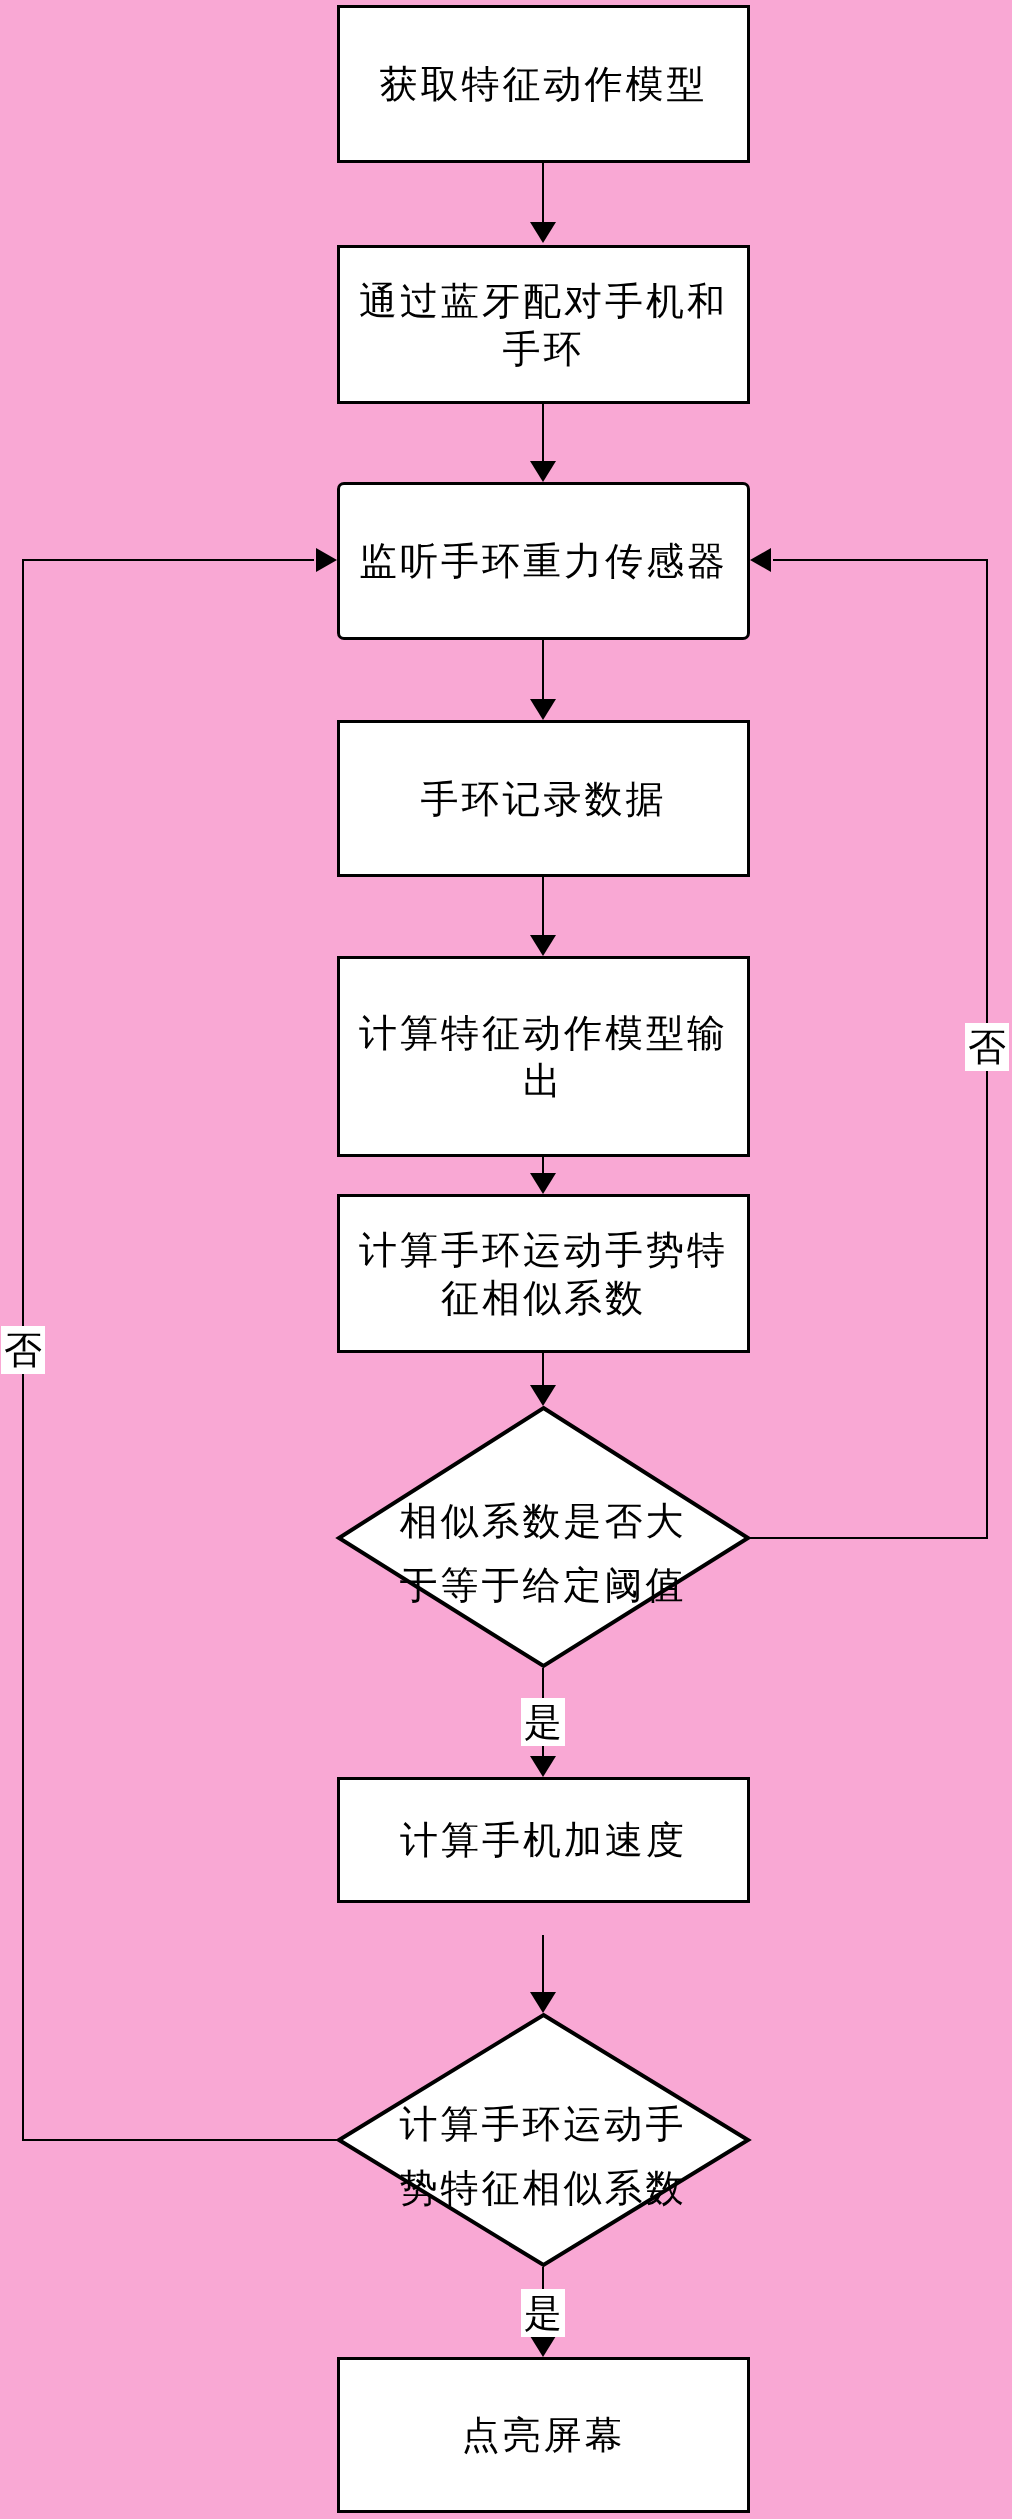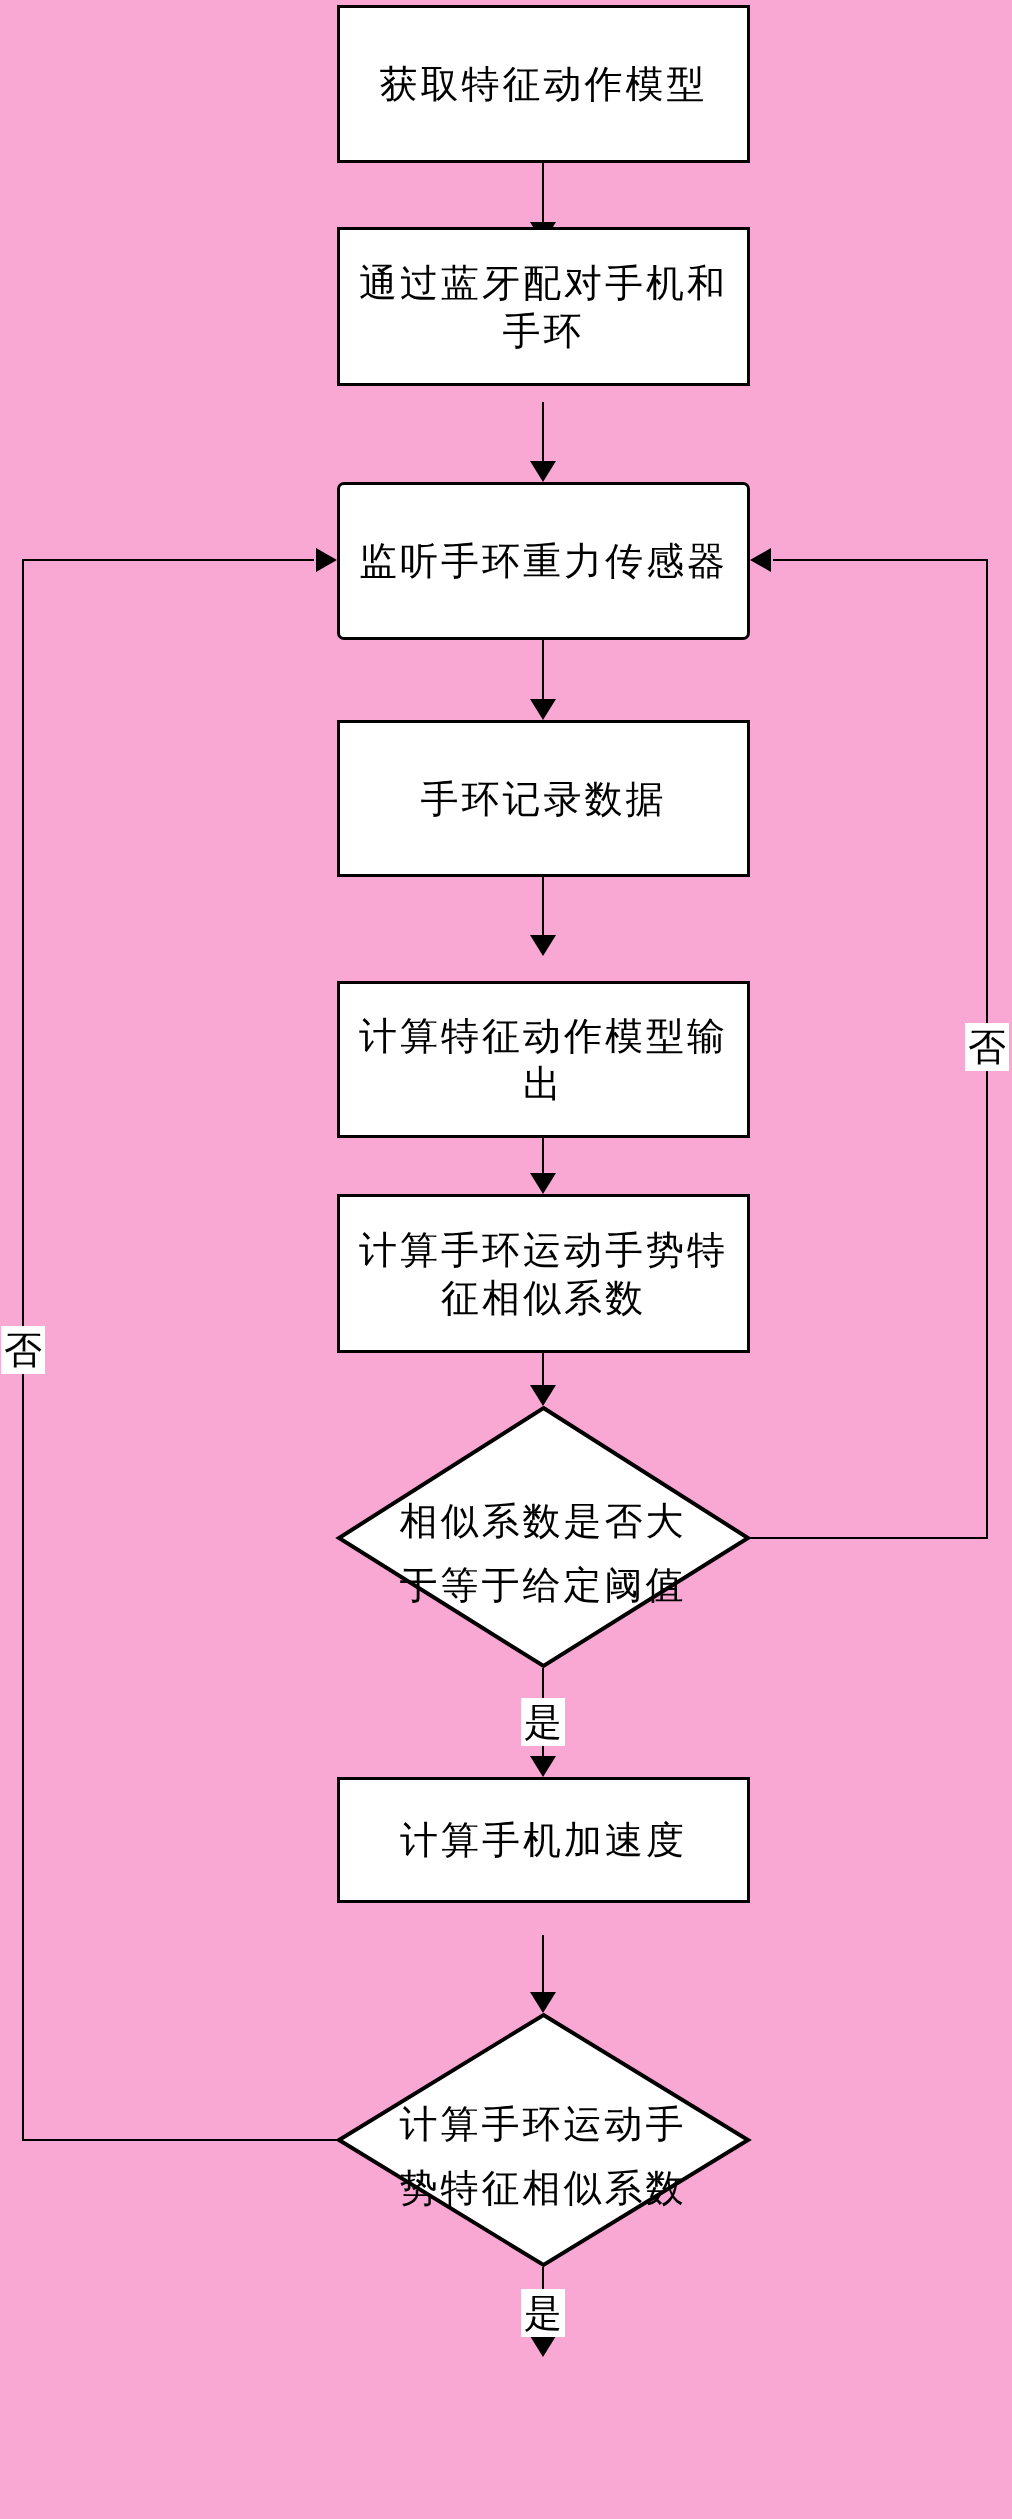--- a/index.html
+++ b/index.html
@@ -125,44 +125,47 @@
     </g>
 
     <polygon class="diamond" points="543.5,1408 748,1538 543.5,1666 339,1538"></polygon>
     <polygon class="diamond" points="543.5,2015 748,2140 543.5,2265 339,2140"></polygon>
   </svg>
 
   <div class="pbox" style="top:5px;height:158px;">
     <span>获取特征动作模型</span>
   </div>
 
-  <div class="pbox" style="top:227px;height:159px;">
+  <div class="pbox" style="top:245px;height:159px;">
     <span>通过蓝牙配对手机和手环</span>
   </div>
 
   <div class="pbox" style="top:482px;height:158px;border-radius:7px;">
     <span>监听手环重力传感器</span>
   </div>
 
   <div class="pbox" style="top:720px;height:157px;">
     <span>手环记录数据</span>
   </div>
 
-  <div class="pbox" style="top:981px;height:157px;">
+  <div class="pbox" style="top:956px;height:201px;">
     <span>计算特征动作模型输出</span>
   </div>
 
   <div class="pbox" style="top:1194px;height:159px;">
     <span>计算手环运动手势特征相似系数</span>
   </div>
 
   <div class="pbox" style="top:1777px;height:126px;">
     <span>计算手机加速度</span>
   </div>
 
+  <div class="pbox" style="top:2357px;height:156px;">
+    <span>点亮屏幕</span>
+  </div>
 
   <div class="dlabel" style="left:383px;top:1489px;">
     <span>相似系数是否大于等于给定阈值</span>
   </div>
   <div class="dlabel" style="left:383px;top:2092px;">
     <span>计算手环运动手势特征相似系数</span>
   </div>
 
   <div class="elabel" style="left:521px;top:1698px;">
     <span>是</span>

